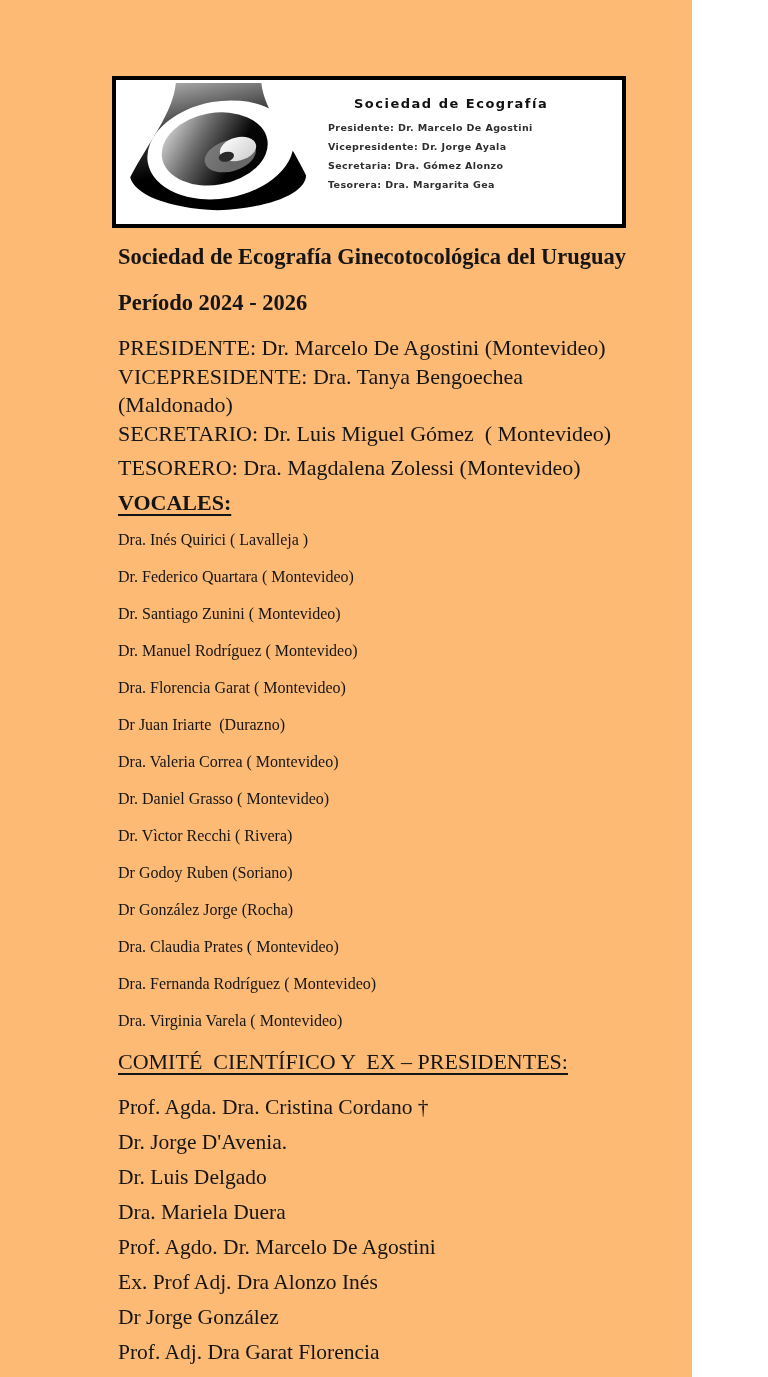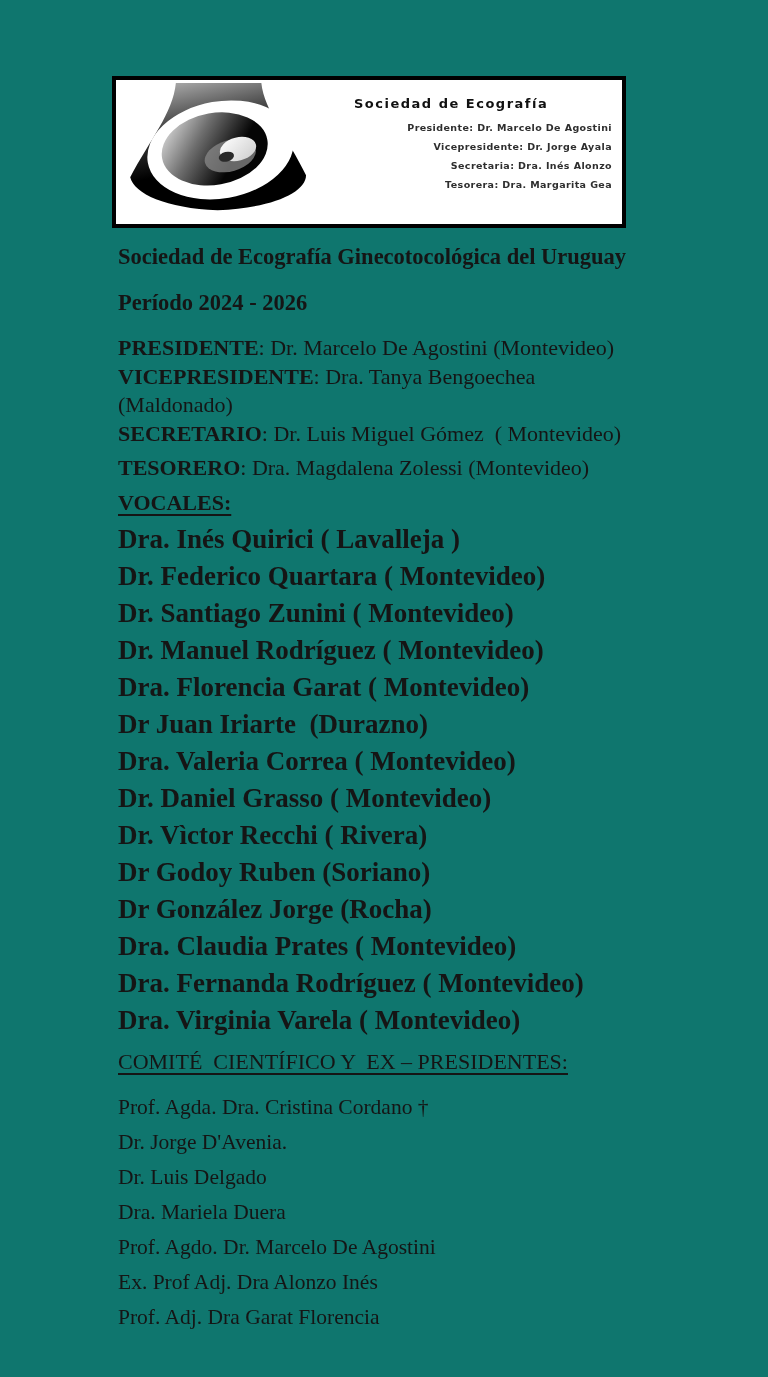--- a/index.html
+++ b/index.html
@@ -1,19 +1,19 @@
 <!DOCTYPE html>
 <html><head>
 <meta charset="utf-8">
 <style>
   html,body{margin:0;padding:0;background:#ffffff;}
   .page{
     position:relative;
-    width:768px;height:1377px;
-    background:#0f766e;
+    width:692px;height:1377px;
+    background:#fdba74;
     font-family:"Liberation Serif", serif;
     color:#151515;
     overflow:hidden;
   }
   
   .letterhead{
     position:absolute;left:112px;top:76px;
     width:506px;height:144px;
     border:4px solid #000;
     background:#fff;
@@ -27,55 +27,55 @@
     display:flex;flex-direction:column;
   }
   .org1{
     font-weight:bold;font-size:13px;letter-spacing:1.5px;
     color:#111;margin-left:26px;white-space:pre;
   }
   .org2{
     font-weight:bold;font-size:13px;letter-spacing:1.5px;
     color:#111;text-align:right;margin-top:10px;white-space:pre;
   }
-  .lh-officers{margin-top:7px;text-align:right;}
+  .lh-officers{margin-top:7px;}
   .lh-officer{
     font-weight:bold;font-size:9.5px;letter-spacing:0.4px;
     color:#2e2e2e;line-height:19px;white-space:pre;
   }
   
   .doc{
     position:absolute;left:118px;top:242px;width:600px;
   }
   .doc-title{
     font-size:22.5px;font-weight:bold;line-height:30px;
     margin:0 0 14px 0;white-space:pre;
   }
   .doc-period{
     font-size:22.5px;font-weight:bold;line-height:30px;
     margin:16px 0 16px 0;white-space:pre;
   }
   .board{margin:0 0 6px 0;}
   .board-line{
     font-size:22px;line-height:28.5px;white-space:pre;
   }
-  .role{font-weight:bold;text-align:center;}
+  .role{font-weight:normal;text-align:center;}
   .tesorero{margin:0 0 6px 0;}
   .heading{
     font-size:22px;font-weight:bold;line-height:28px;
     margin:6px 0 8px 0;white-space:pre;
   }
   .heading .u{
     text-decoration:underline;
     text-decoration-thickness:2px;
     text-underline-offset:4px;
   }
   .vocal{
-    font-size:27px;line-height:21px;
-    margin:12px 0 16px 0;white-space:pre;font-weight:bold;
+    font-size:16px;line-height:21px;
+    margin:12px 0 16px 0;white-space:pre;
   }
   .comite-heading{
     font-size:22px;font-weight:normal;line-height:30px;
     margin:10px 0 20px 0;white-space:pre;
   }
   .comite-heading .u{
     text-decoration:underline;
     text-decoration-thickness:2px;
     text-underline-offset:4px;
   }
@@ -114,21 +114,21 @@
         <ellipse cx="116" cy="78" rx="27" ry="16" fill="#8a8a8a" opacity="0.75" transform="rotate(-16 116 78)"></ellipse>
         <ellipse cx="124" cy="71" rx="19" ry="12" fill="url(#blobG)" transform="rotate(-14 124 71)"></ellipse>
         <ellipse cx="112" cy="79" rx="8" ry="5" fill="#2a2a2a" transform="rotate(-14 112 79)"></ellipse>
       </svg>
     </div>
     <div class="lh-text">
       <div class="org1">Sociedad de Ecografía</div>
       <div class="lh-officers">
         <div class="lh-officer">Presidente: Dr. Marcelo De Agostini</div>
         <div class="lh-officer">Vicepresidente: Dr. Jorge Ayala</div>
-        <div class="lh-officer">Secretaria: Dra. Inés Alonzo</div>
+        <div class="lh-officer">Secretaria: Dra. Gómez Alonzo</div>
         <div class="lh-officer">Tesorera: Dra. Margarita Gea</div>
       </div>
     </div>
   </div>
 
   <div class="doc">
     <div class="doc-title">Sociedad de Ecografía Ginecotocológica del Uruguay</div>
     <div class="doc-period">Período 2024 - 2026</div>
 
     <div class="board">
@@ -160,16 +160,17 @@
     <p class="vocal">Dra. Virginia Varela ( Montevideo)</p>
 
     <div class="comite-heading"><span class="u">COMITÉ  CIENTÍFICO Y  EX – PRESIDENTES:</span></div>
 
     <p class="comite-item">Prof. Agda. Dra. Cristina Cordano †</p>
     <p class="comite-item">Dr. Jorge D'Avenia.</p>
     <p class="comite-item">Dr. Luis Delgado</p>
     <p class="comite-item">Dra. Mariela Duera</p>
     <p class="comite-item">Prof. Agdo. Dr. Marcelo De Agostini</p>
     <p class="comite-item">Ex. Prof Adj. Dra Alonzo Inés</p>
+    <p class="comite-item">Dr Jorge González</p>
     <p class="comite-item">Prof. Adj. Dra Garat Florencia</p>
   </div>
 
 </div>
 
 </body></html>

